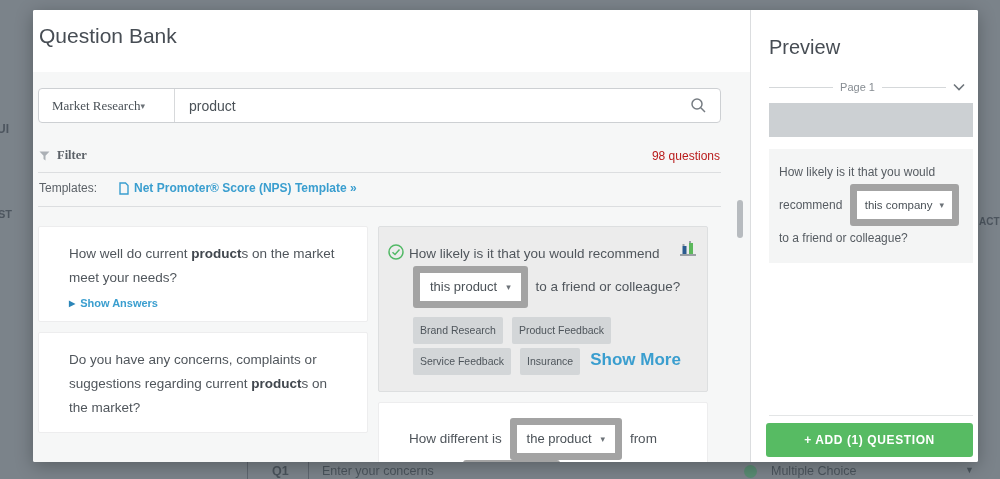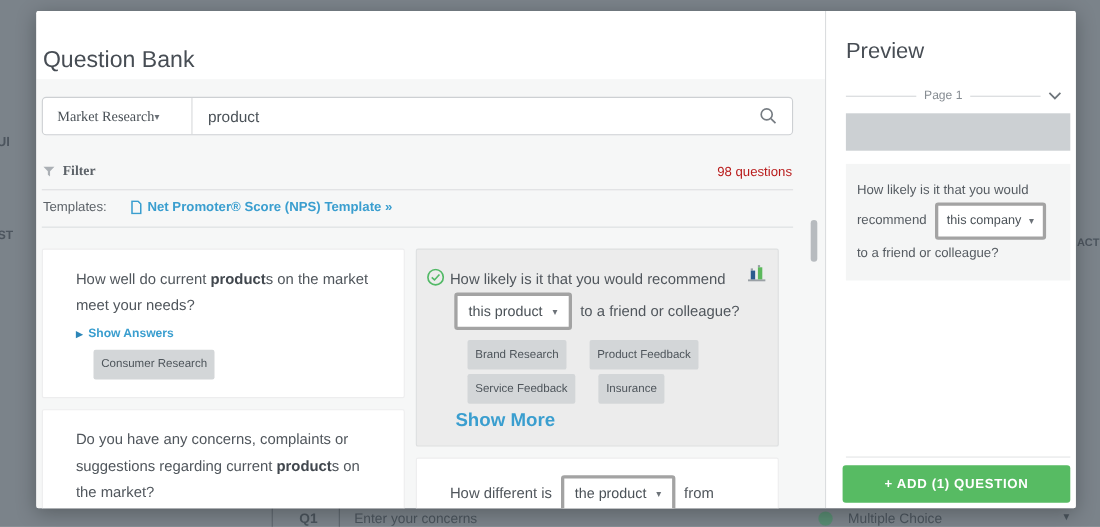--- a/index.html
+++ b/index.html
@@ -18,21 +18,21 @@
   .bb-caret { position:absolute; top:3px; font-size:9px; color:rgba(35,45,55,.55); }
 
   
   .modal {
     position:absolute; left:33px; top:10px; width:945px; height:452px;
     background:#fff; border-radius:2px; overflow:hidden;
     box-shadow:0 4px 18px rgba(0,0,0,.28);
   }
   .main { position:absolute; left:0; top:0; width:717px; height:452px; }
   .main-header { position:absolute; left:0; top:0; width:717px; height:62px; background:#fff; }
-  .qb-title { position:absolute; left:6px; top:33px; font-size:21px; color:#474d54; }
+  .qb-title { position:absolute; left:6px; top:14px; font-size:21px; color:#474d54; }
   .main-body { position:absolute; left:0; top:62px; width:717px; height:390px; background:#f6f7f7; }
 
   .searchbar { position:absolute; left:5px; top:16px; width:683px; height:35px; background:#fff;
     border:1px solid #cdd0d3; border-radius:4px; display:flex; align-items:center; }
   .search-cat { width:136px; height:100%; display:flex; align-items:center; justify-content:flex-start;
     padding:0 13px; border-right:1px solid #d7d9db; font-size:13px; color:#4a5157; cursor:pointer;font-family:Liberation Serif, serif; }
   .dd-caret { font-size:9px; color:#6c7278; }
   .search-input { flex:1; height:100%; border:none; outline:none; background:transparent;
     font-size:14px; color:#4a5157; padding:0 14px; font-family:"Liberation Sans",sans-serif; }
   .search-icon-wrap { padding:0 13px; display:flex; align-items:center; }
@@ -51,28 +51,28 @@
 
   .qlist { position:absolute; left:0; top:146px; width:717px; height:306px; }
   .qcol { position:absolute; top:8px; width:330px; }
   .qcol1 { left:5px; } .qcol2 { left:345px; }
   .qcard { position:relative; background:#fff; border:1px solid #ededee; border-radius:2px;
     padding:15px 18px 12px 30px; margin-bottom:10px; }
   .qcard.selected { background:#ececec; border:1px solid #dddfe0; }
   .qtext { font-size:13.5px; color:#50565c; line-height:24px; }
   .qtext b { color:#41474e; }
   .inline-dd { display:inline-flex; align-items:center; gap:9px; background:#fff;
-    border:3px solid #a3a3a3; border-radius:3px; padding:2px 10px; margin:0 4px;
+    border:7px solid #a3a3a3; border-radius:3px; padding:2px 10px; margin:0 4px;
     font-size:13px; color:#4a5157; cursor:pointer; white-space:nowrap; }
   .show-answers { display:flex; align-items:center; gap:5px; margin-top:7px;
     font-size:11px; font-weight:bold; color:#3a9ecf; cursor:pointer; }
   .sa-arrow { font-size:8px; color:#2c86b8; }
   .tags { margin-top:9px; line-height:21px; }
   .tag { display:inline-block; background:#d3d6d8; color:#4e555b; font-size:10.5px;
-    padding:3px 7px; border-radius:2px; margin:0 5px 4px 16px; }
+    padding:3px 7px; border-radius:2px; margin:0 5px 4px 4px; }
   .show-more { display:inline-block; color:#3a9ecf; font-size:17px; font-weight:bold;
     margin-left:5px; cursor:pointer; }
   .check-icon { position:absolute; left:9px; top:17px; }
   .benchmark-icon { position:absolute; right:11px; top:14px; }
   .scroll-thumb { position:absolute; left:704px; top:190px; width:6px; height:38px;
     border-radius:3px; background:#b7bbbf; }
 
   
   .preview { position:absolute; left:717px; top:0; width:228px; height:452px;
     background:#fff; border-left:1px solid #dbdddf; }
@@ -155,21 +155,20 @@
       <div class="hrule hr2"></div>
 
       <div class="qlist">
         <div class="qcol qcol1">
             <div class="qcard">
               <div class="qtext"><span>How well do current </span><b>product</b><span>s on the market meet your needs?</span></div>
               <div class="show-answers">
                 <span class="sa-arrow">▶</span>
                 <span>Show Answers</span>
               </div>
-              <div class="tags"><span class="tag">Consumer Research</span></div>
             </div>
             <div class="qcard">
               <div class="qtext"><span>Do you have any concerns, complaints or suggestions regarding current </span><b>product</b><span>s on the market?</span></div>
             </div>
           </div>
         <div class="qcol qcol2">
             <div class="qcard selected">
               <svg class="check-icon" width="16" height="16" viewBox="0 0 16 16">
                 <circle cx="8" cy="8" r="7" fill="none" stroke="#52b966" stroke-width="1.5"></circle>
                 <polyline points="4.5,8.2 7,10.5 11.5,5.5" fill="none" stroke="#52b966" stroke-width="1.5"></polyline>

